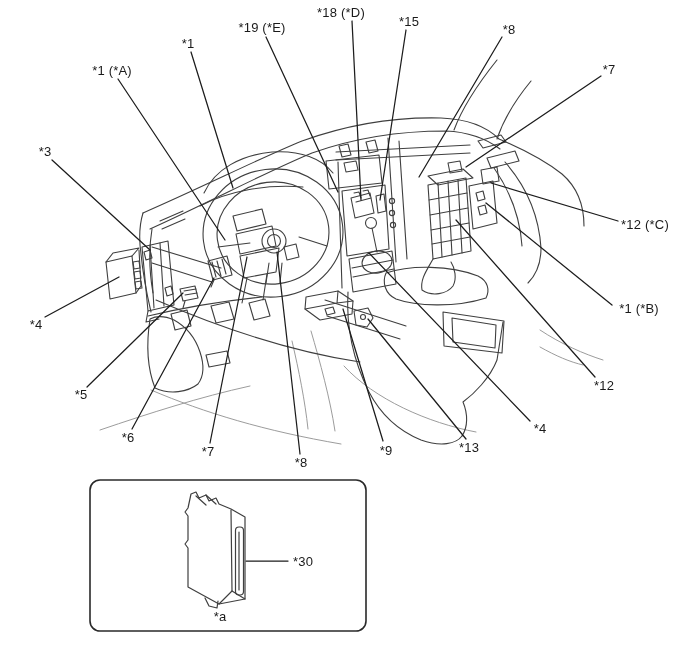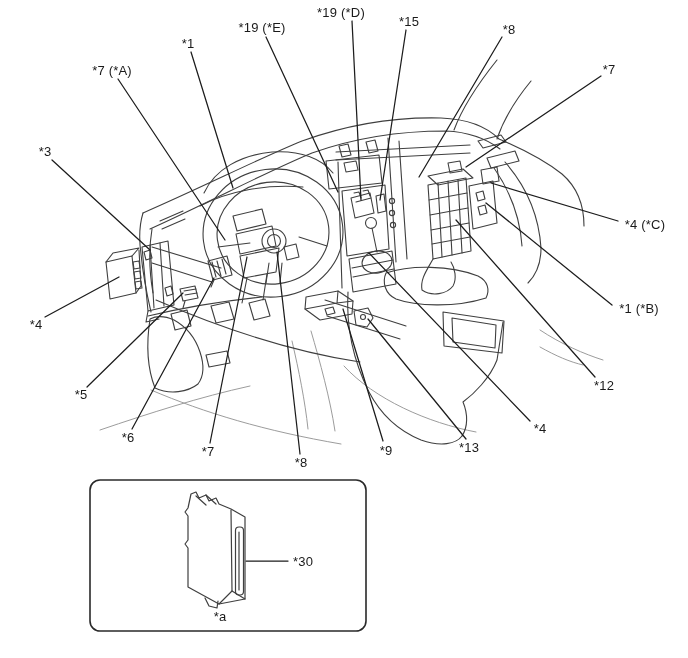--- a/index.html
+++ b/index.html
@@ -163,34 +163,34 @@
         <path d="M232,591 L219,604"></path>
         <path d="M196,496 L206,505 M206,495 L216,504"></path>
         <path d="M205,598 L209,606 L217,608 L218,601"></path>
         <rect x="235.5" y="527" width="8" height="68" rx="3.5"></rect>
         <path d="M239,532 L239,590"></path>
       </g>
     </g>
   </svg>
 
   <div class="callout" style="left:188px;top:43px">*1</div>
-  <div class="callout" style="left:112px;top:70px">*7 (*A)</div>
+  <div class="callout" style="left:112px;top:70px">*1 (*A)</div>
   <div class="callout" style="left:45px;top:151px">*3</div>
   <div class="callout" style="left:36px;top:324px">*4</div>
   <div class="callout" style="left:81px;top:394px">*5</div>
   <div class="callout" style="left:128px;top:437px">*6</div>
   <div class="callout" style="left:208px;top:451px">*7</div>
   <div class="callout" style="left:301px;top:462px">*8</div>
   <div class="callout" style="left:386px;top:450px">*9</div>
   <div class="callout" style="left:469px;top:447px">*13</div>
   <div class="callout" style="left:540px;top:428px">*4</div>
   <div class="callout" style="left:604px;top:385px">*12</div>
   <div class="callout" style="left:639px;top:308px">*1 (*B)</div>
-  <div class="callout" style="left:645px;top:224px">*4 (*C)</div>
+  <div class="callout" style="left:645px;top:224px">*12 (*C)</div>
   <div class="callout" style="left:609px;top:69px">*7</div>
   <div class="callout" style="left:509px;top:29px">*8</div>
   <div class="callout" style="left:409px;top:21px">*15</div>
-  <div class="callout" style="left:341px;top:12px">*19 (*D)</div>
+  <div class="callout" style="left:341px;top:12px">*18 (*D)</div>
   <div class="callout" style="left:262px;top:27px">*19 (*E)</div>
   <div class="callout" style="left:303px;top:561px">*30</div>
   <div class="callout" style="left:220px;top:616px">*a</div>
 
 </div>
 
 </body></html>

